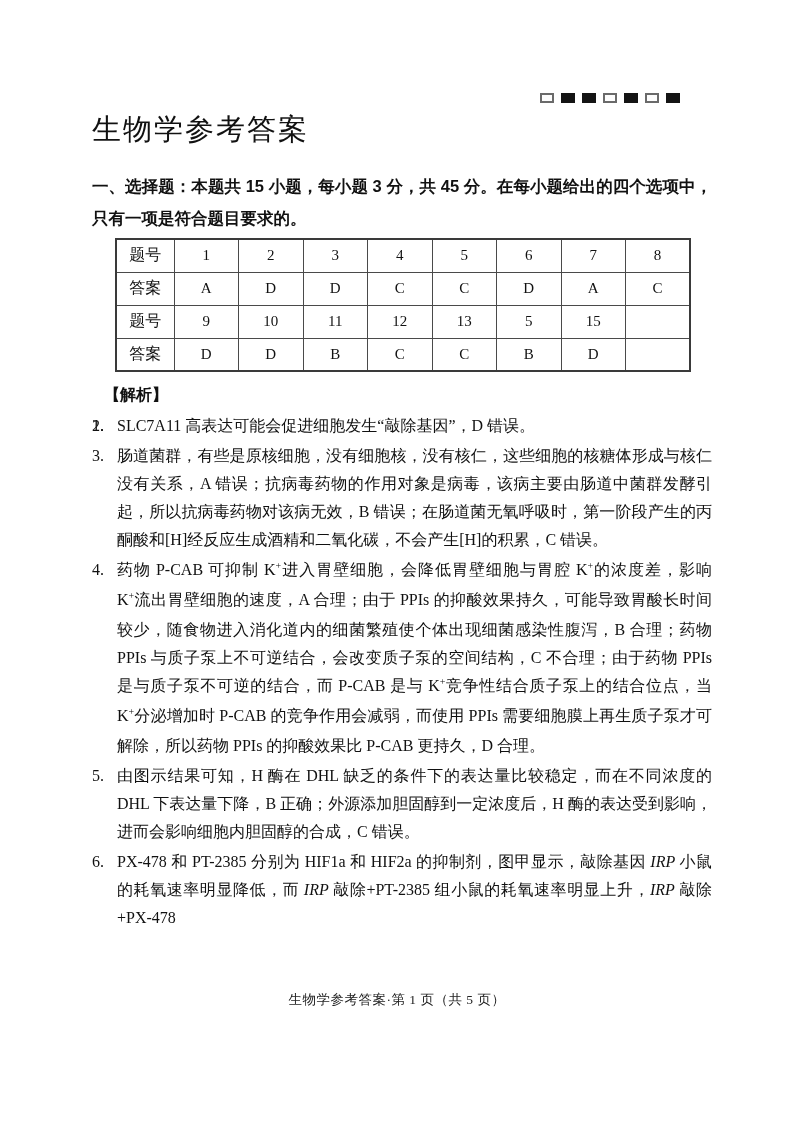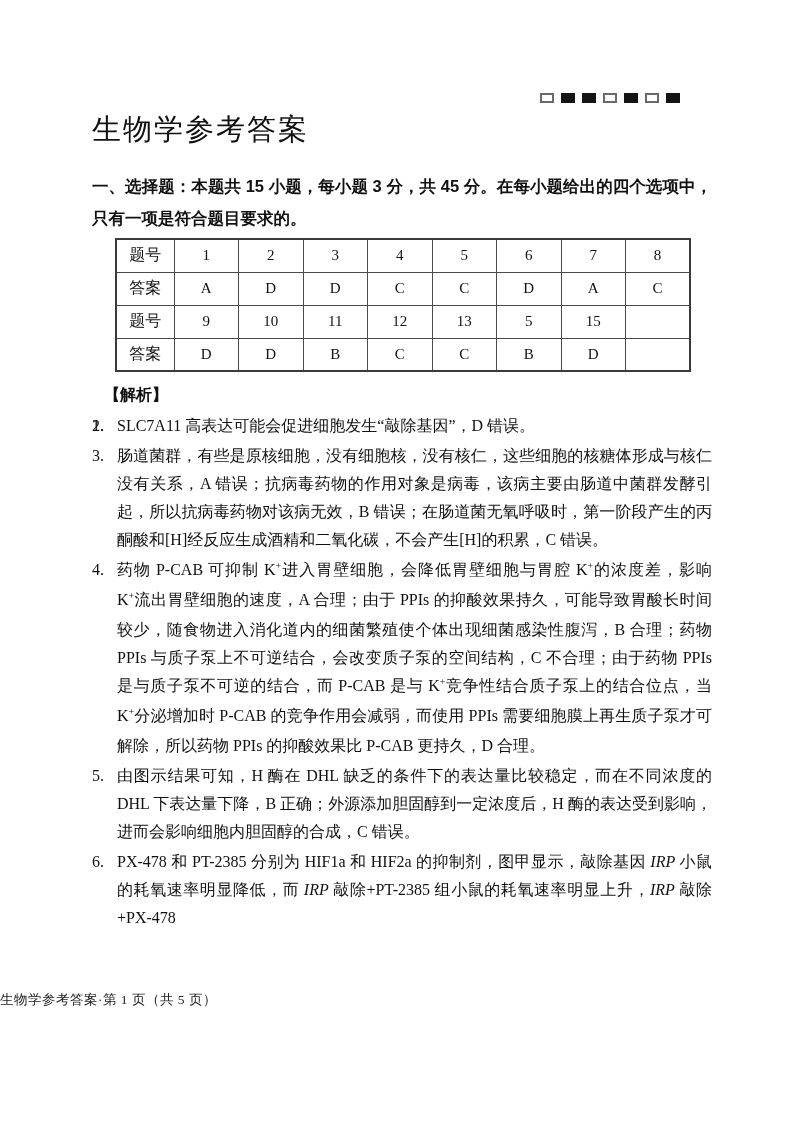--- a/index.html
+++ b/index.html
@@ -94,21 +94,21 @@
     font-size: 10px;
     vertical-align: baseline;
     position: relative;
     top: -6px;
   }
   .footer {
     position: absolute;
     top: 991px;
     left: 0;
     width: 100%;
-    text-align: left;
+    text-align: center;
     font-size: 13.5px;
     color: #222;
     letter-spacing: 0.5px;
   }
 </style>
 </head>
 <body>
 
 <div class="page">
 

